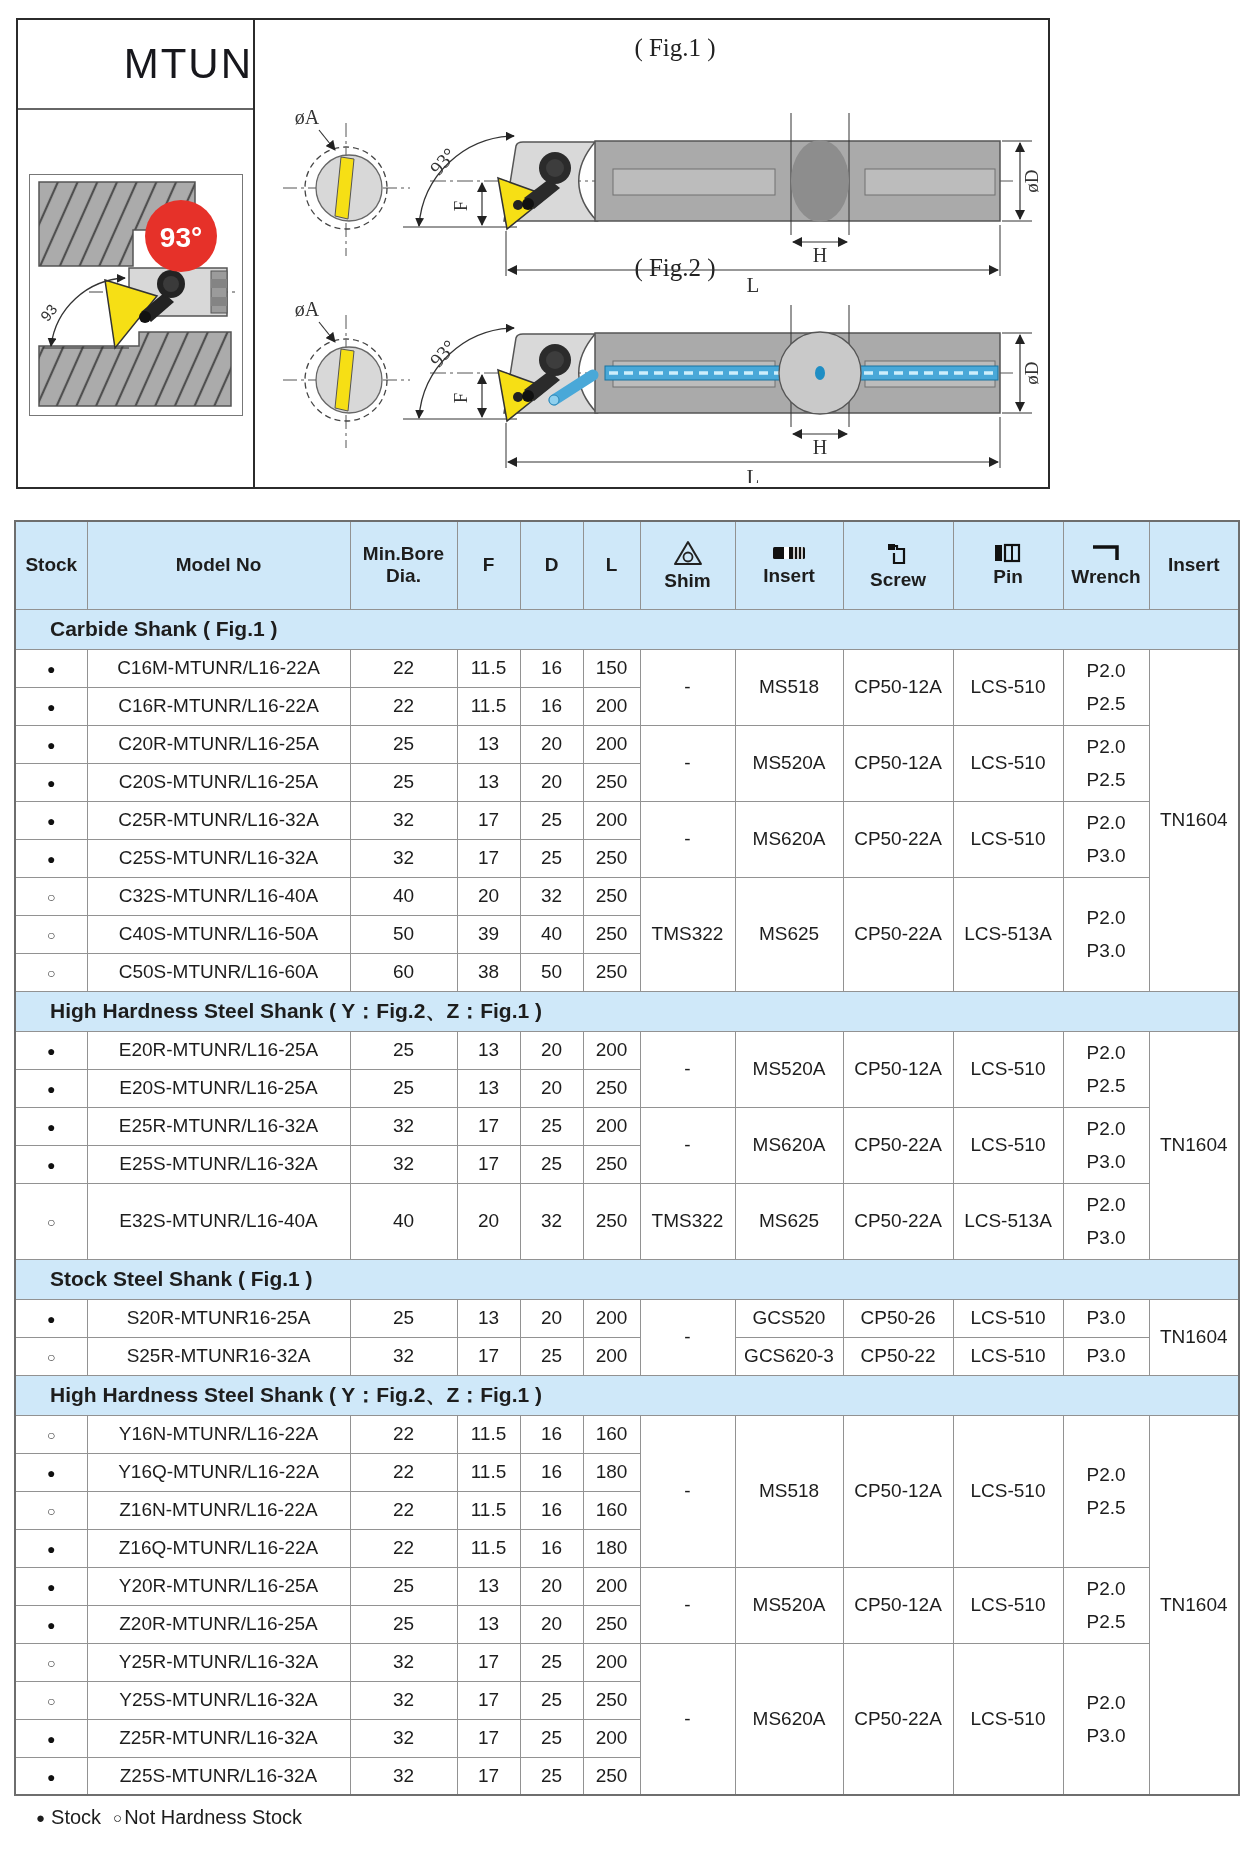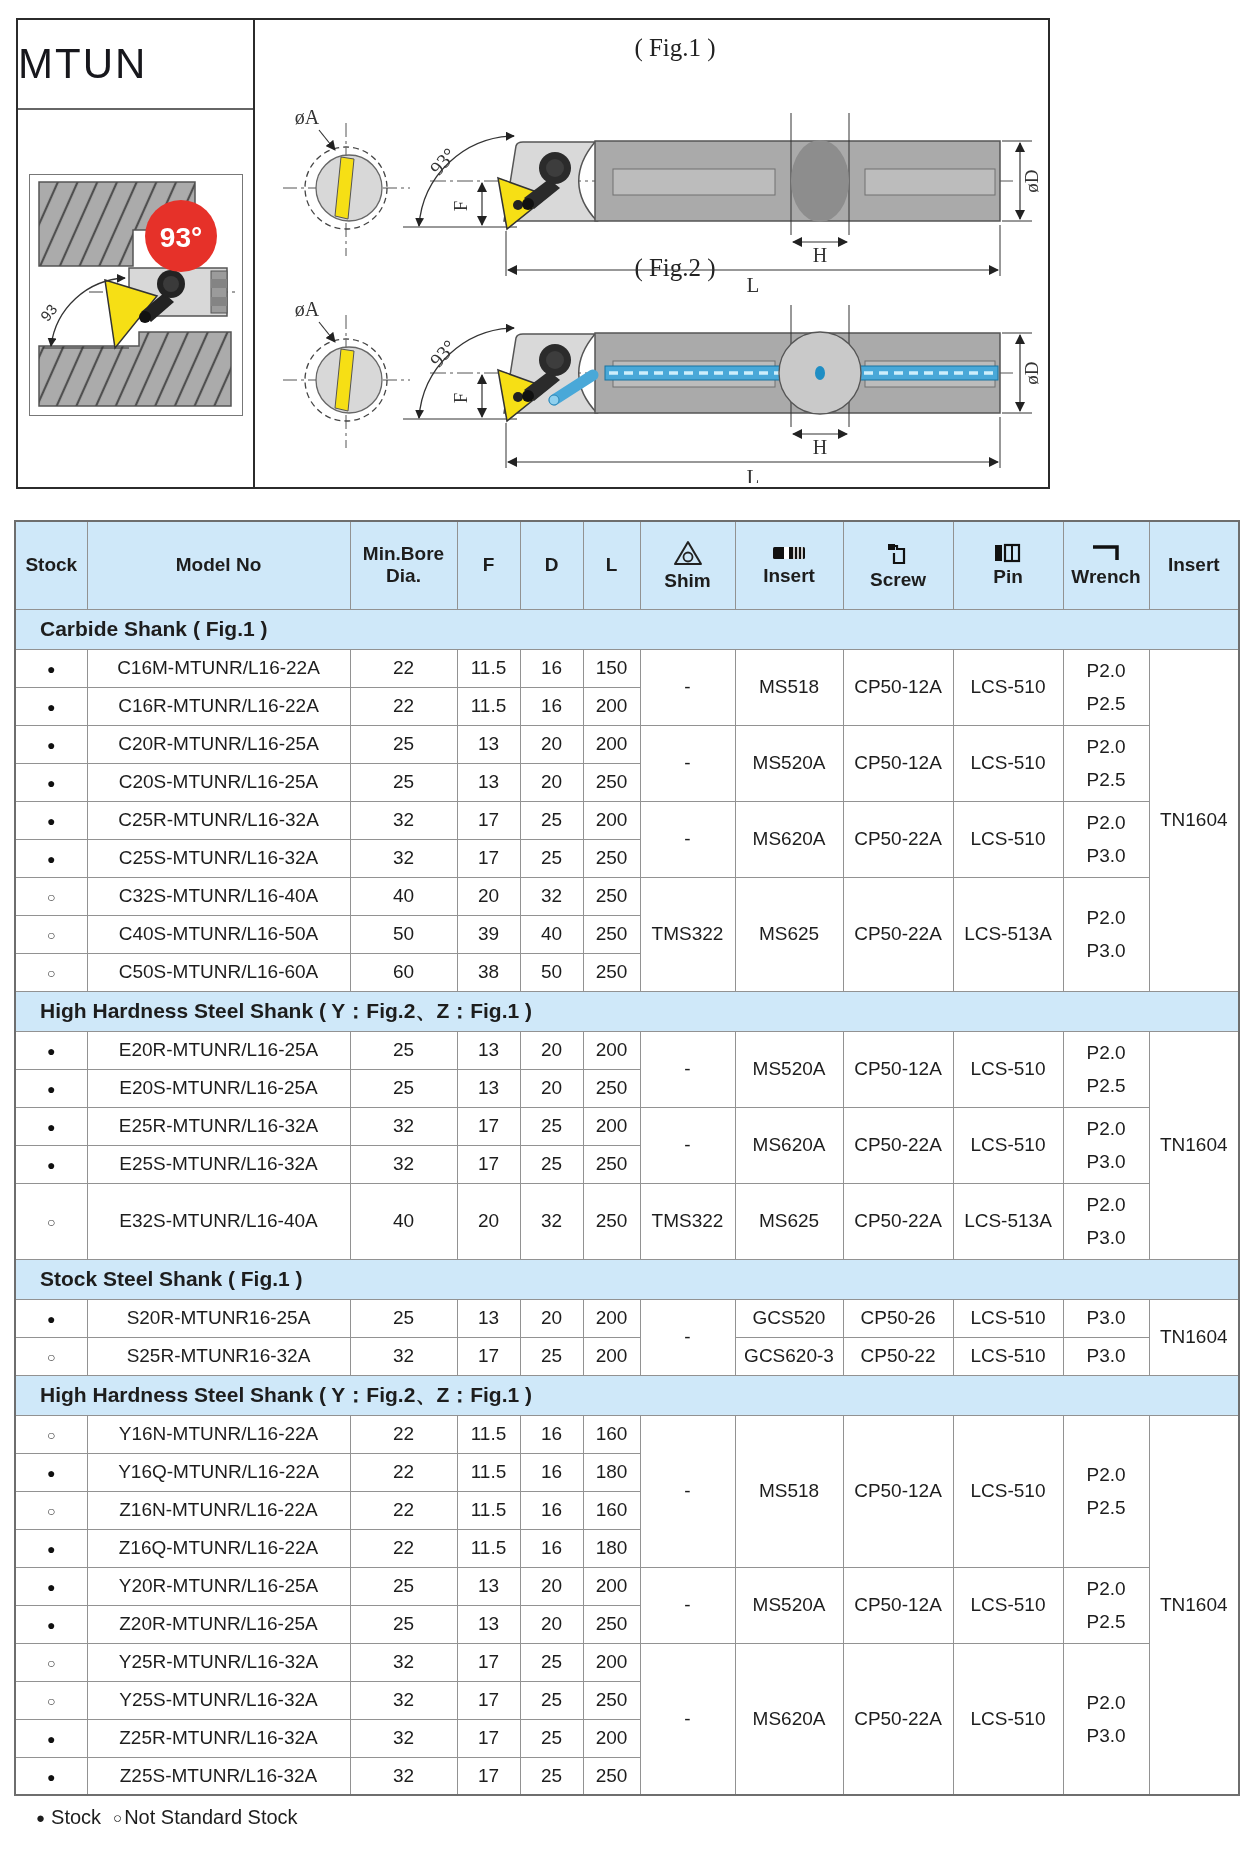--- a/index.html
+++ b/index.html
@@ -3,37 +3,37 @@
 <meta charset="utf-8">
 <style>
   html,body{margin:0;padding:0;background:#ffffff;}
   .page{position:relative;width:1257px;height:1862px;background:#ffffff;
         font-family:"Liberation Sans",sans-serif;color:#1d1d1d;overflow:hidden;}
 
   
   .figure-box{position:absolute;left:16px;top:18px;width:1030px;height:467px;
               border:2px solid #2b2b2b;display:flex;background:#fff;}
   .fig-left{width:237px;border-right:2px solid #2b2b2b;box-sizing:border-box;}
-  .mtun-cell{height:88px;border-bottom:2px solid #666;display:flex;align-items:center;justify-content:flex-start;}
+  .mtun-cell{height:88px;border-bottom:2px solid #666;display:flex;align-items:center;justify-content:flex-end;}
   .mtun-title{font-size:42px;letter-spacing:2px;color:#17171c;}
   .workpiece-frame{margin:64px auto 0 auto;width:212px;height:240px;border:1px solid #777;
                    display:flex;align-items:center;justify-content:center;background:#fff;}
   .fig-right{flex:1;position:relative;font-family:Liberation Serif, serif;}
   .fig-right svg{display:block;}
 
   
   .spec-table{position:absolute;left:14px;top:520px;border-collapse:collapse;table-layout:fixed;
               width:1224px;border:2px solid #6e6e6e;background:#fff;}
   .spec-table th,.spec-table td{border:1px solid #929292;padding:0;text-align:center;
               vertical-align:middle;font-size:19px;color:#1d1d1d;overflow:hidden;}
   .spec-table thead tr{height:88px;}
   .spec-table th{background:#cfe8f9;font-weight:bold;font-size:19px;}
   .th-icon{display:block;margin:0 auto 3px auto;}
   tr.section-row{height:40px;}
-  tr.section-row td{background:#cfe8f9;text-align:left;padding-left:24px;
+  tr.section-row td{background:#cfe8f9;text-align:left;padding-left:34px;
                     font-weight:bold;font-size:21px;}
   tr.data-row{height:38px;}
   tr.data-row.tall{height:76px;}
   td.wrench-cell div{line-height:33px;}
   .dot{font-size:14px;line-height:1;}
   .dot.filled{color:#101010;}
   .dot.open{color:#3c3c3c;}
 
   
   .legend{position:absolute;left:36px;top:1806px;display:flex;align-items:center;font-size:20px;color:#1d1d1d;}
@@ -555,16 +555,16 @@
           <td>25</td>
           <td>250</td>
         </tr>
       </tbody>
   </table>
 
   <div class="legend">
     <span class="glyph">●</span>
     <span>Stock</span>
     <span class="glyph second">○</span>
-    <span>Not Standard Stock</span>
+    <span>Not Hardness Stock</span>
   </div>
 
 </div>
 
 </body></html>

